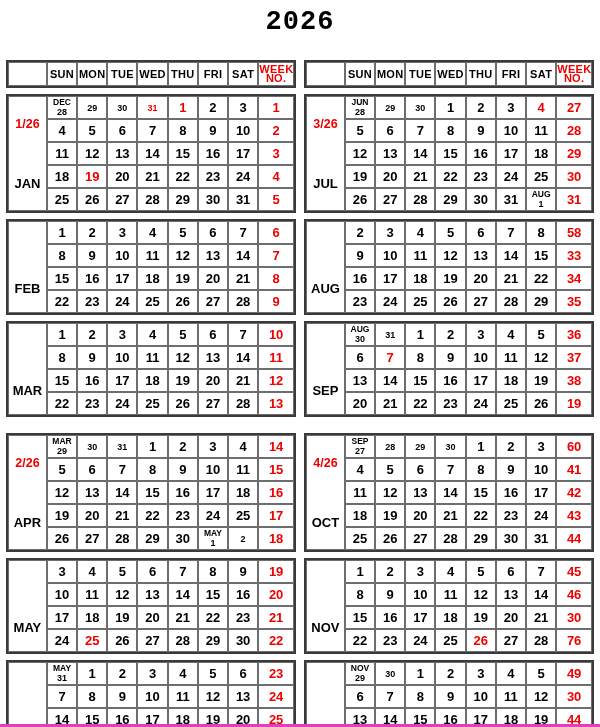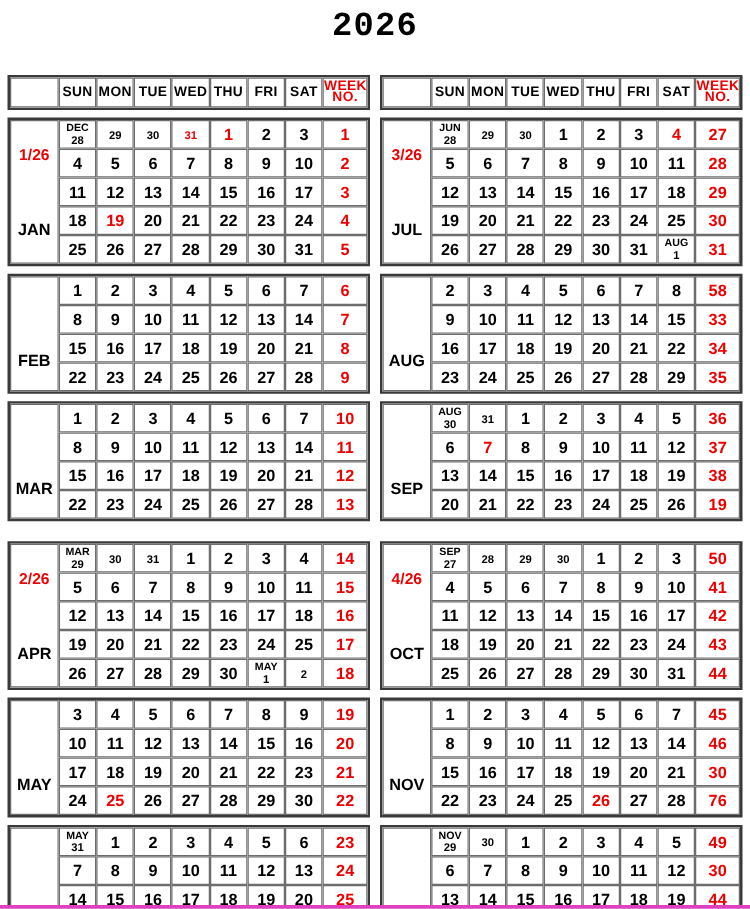--- a/index.html
+++ b/index.html
@@ -800,21 +800,21 @@
               <td class="day spill">
                 <span class="mo">SEP</span>
                 <span class="dd">27</span>
               </td>
               <td class="day spill solo">28</td>
               <td class="day spill solo">29</td>
               <td class="day spill solo">30</td>
               <td class="day solo">1</td>
               <td class="day solo">2</td>
               <td class="day solo">3</td>
-              <td class="week">50</td>
+              <td class="week">60</td>
             </tr>
             <tr>
               <td class="day solo">4</td>
               <td class="day solo">5</td>
               <td class="day solo">6</td>
               <td class="day solo">7</td>
               <td class="day solo">8</td>
               <td class="day solo">9</td>
               <td class="day solo">10</td>
               <td class="week">41</td>

